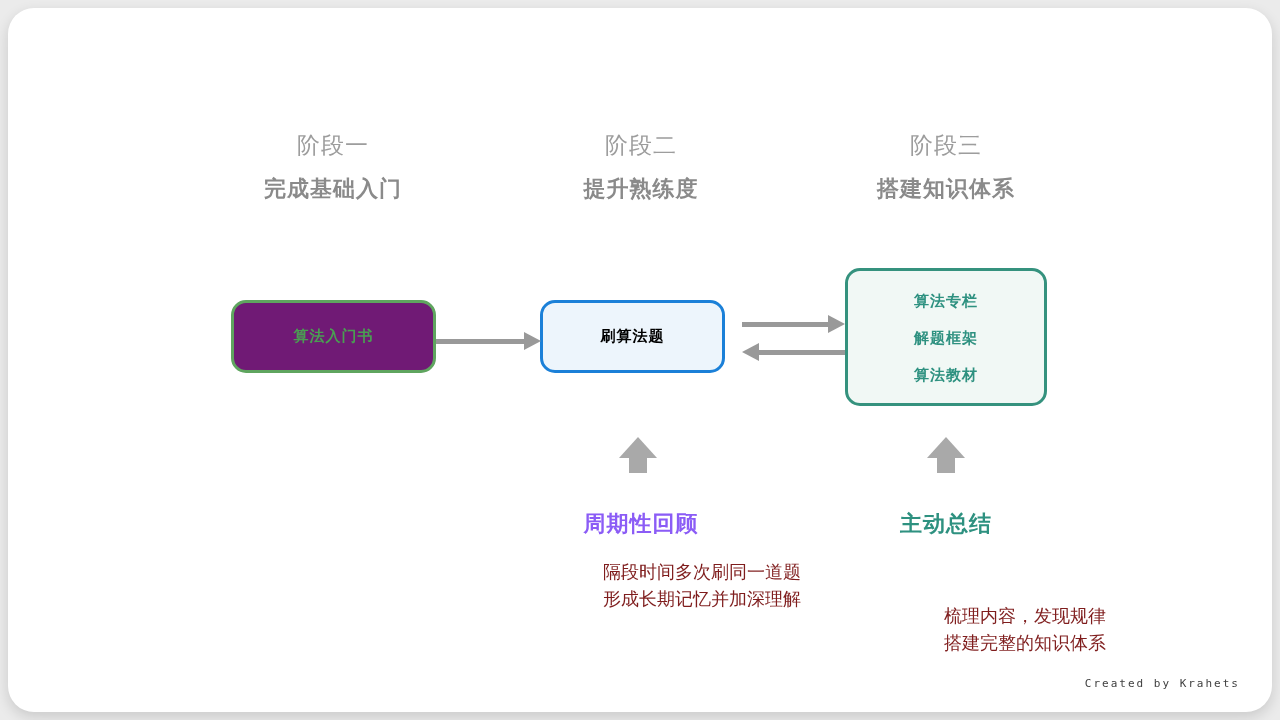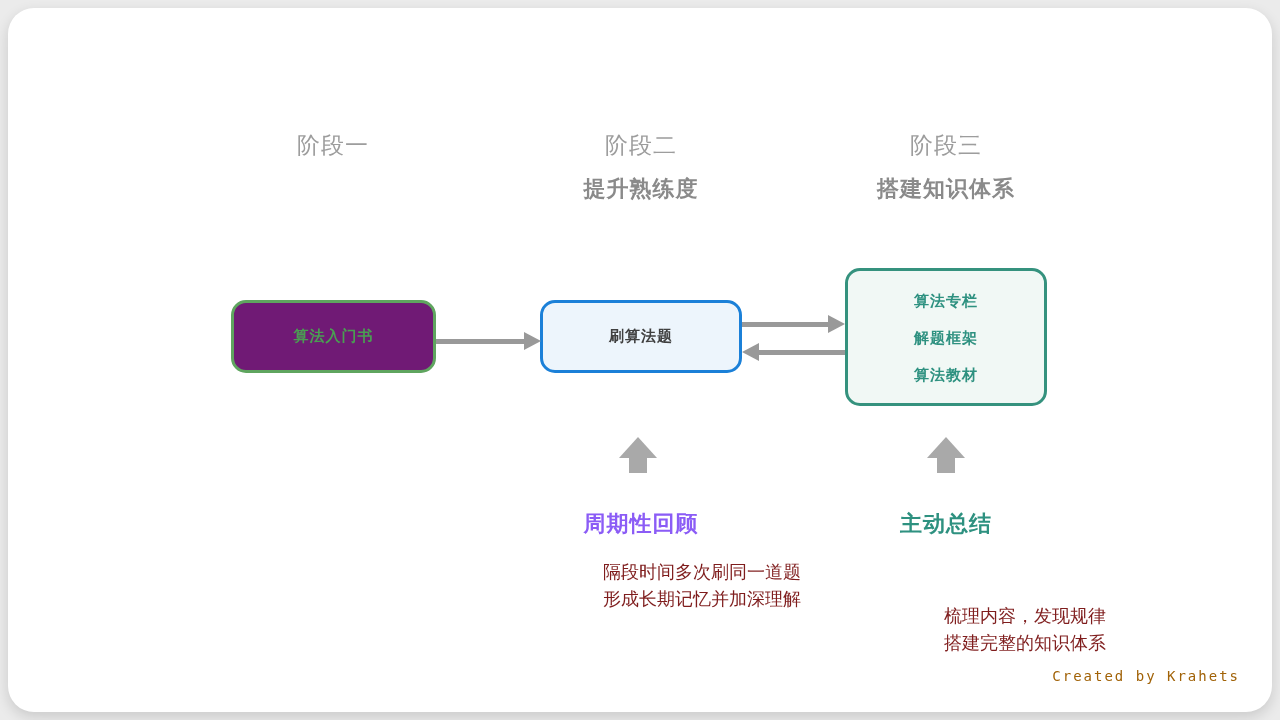--- a/index.html
+++ b/index.html
@@ -52,24 +52,24 @@
     font-size: 15px;
     letter-spacing: 1px;
   }
   .node-green {
     left: 223px; top: 292px; width: 205px; height: 73px;
     border: 3px solid #5fa55f;
     background: #701a75;
     color: #4a9e52;
   }
   .node-blue {
-    left: 532px; top: 292px; width: 202px; height: 73px;
+    left: 532px; top: 292px; width: 185px; height: 73px;
     border: 3px solid #1b80d8;
     background: #edf5fc;
-    color: #404040;
+    color: #000000;
   }
   .node-teal {
     left: 837px; top: 260px; width: 202px; height: 138px;
     border: 3px solid #35927e;
     background: #f1f8f5;
     color: #2e9180;
   }
   .node-teal .node-line { line-height: 37px; }
   
   .h-arrow { position: absolute; }
@@ -136,33 +136,34 @@
     color: #7f1d1d;
     top: 551px;
   }
   .anno-mid  { left: 483px; }
   .anno-mid.anno-desc { left: 473px; }
   .anno-right { left: 788px; }
   .anno-right.anno-desc { left: 778px; margin-top: 44px; }
   
   .credit {
     position: absolute;
-    right: 32px; bottom: 28px;
+    right: 32px; bottom: 22px;
     font-family: "DejaVu Sans Mono", monospace;
-    font-size: 14px;
-    color: #a16207;
+    font-size: 11px;
+    color: #404040;
     letter-spacing: 2px;
   }
 </style>
 </head>
 <body>
 
 <div class="card">
 
   <div class="stage-label col1 row-label">阶段一</div>
+  <div class="stage-subtitle col1 row-subtitle">完成基础入门</div>
 
   <div class="stage-label col2 row-label">阶段二</div>
   <div class="stage-subtitle col2 row-subtitle">提升熟练度</div>
 
   <div class="stage-label col3 row-label">阶段三</div>
   <div class="stage-subtitle col3 row-subtitle">搭建知识体系</div>
 
   <div class="node node-green">
     <span class="node-line">算法入门书</span>
   </div>

